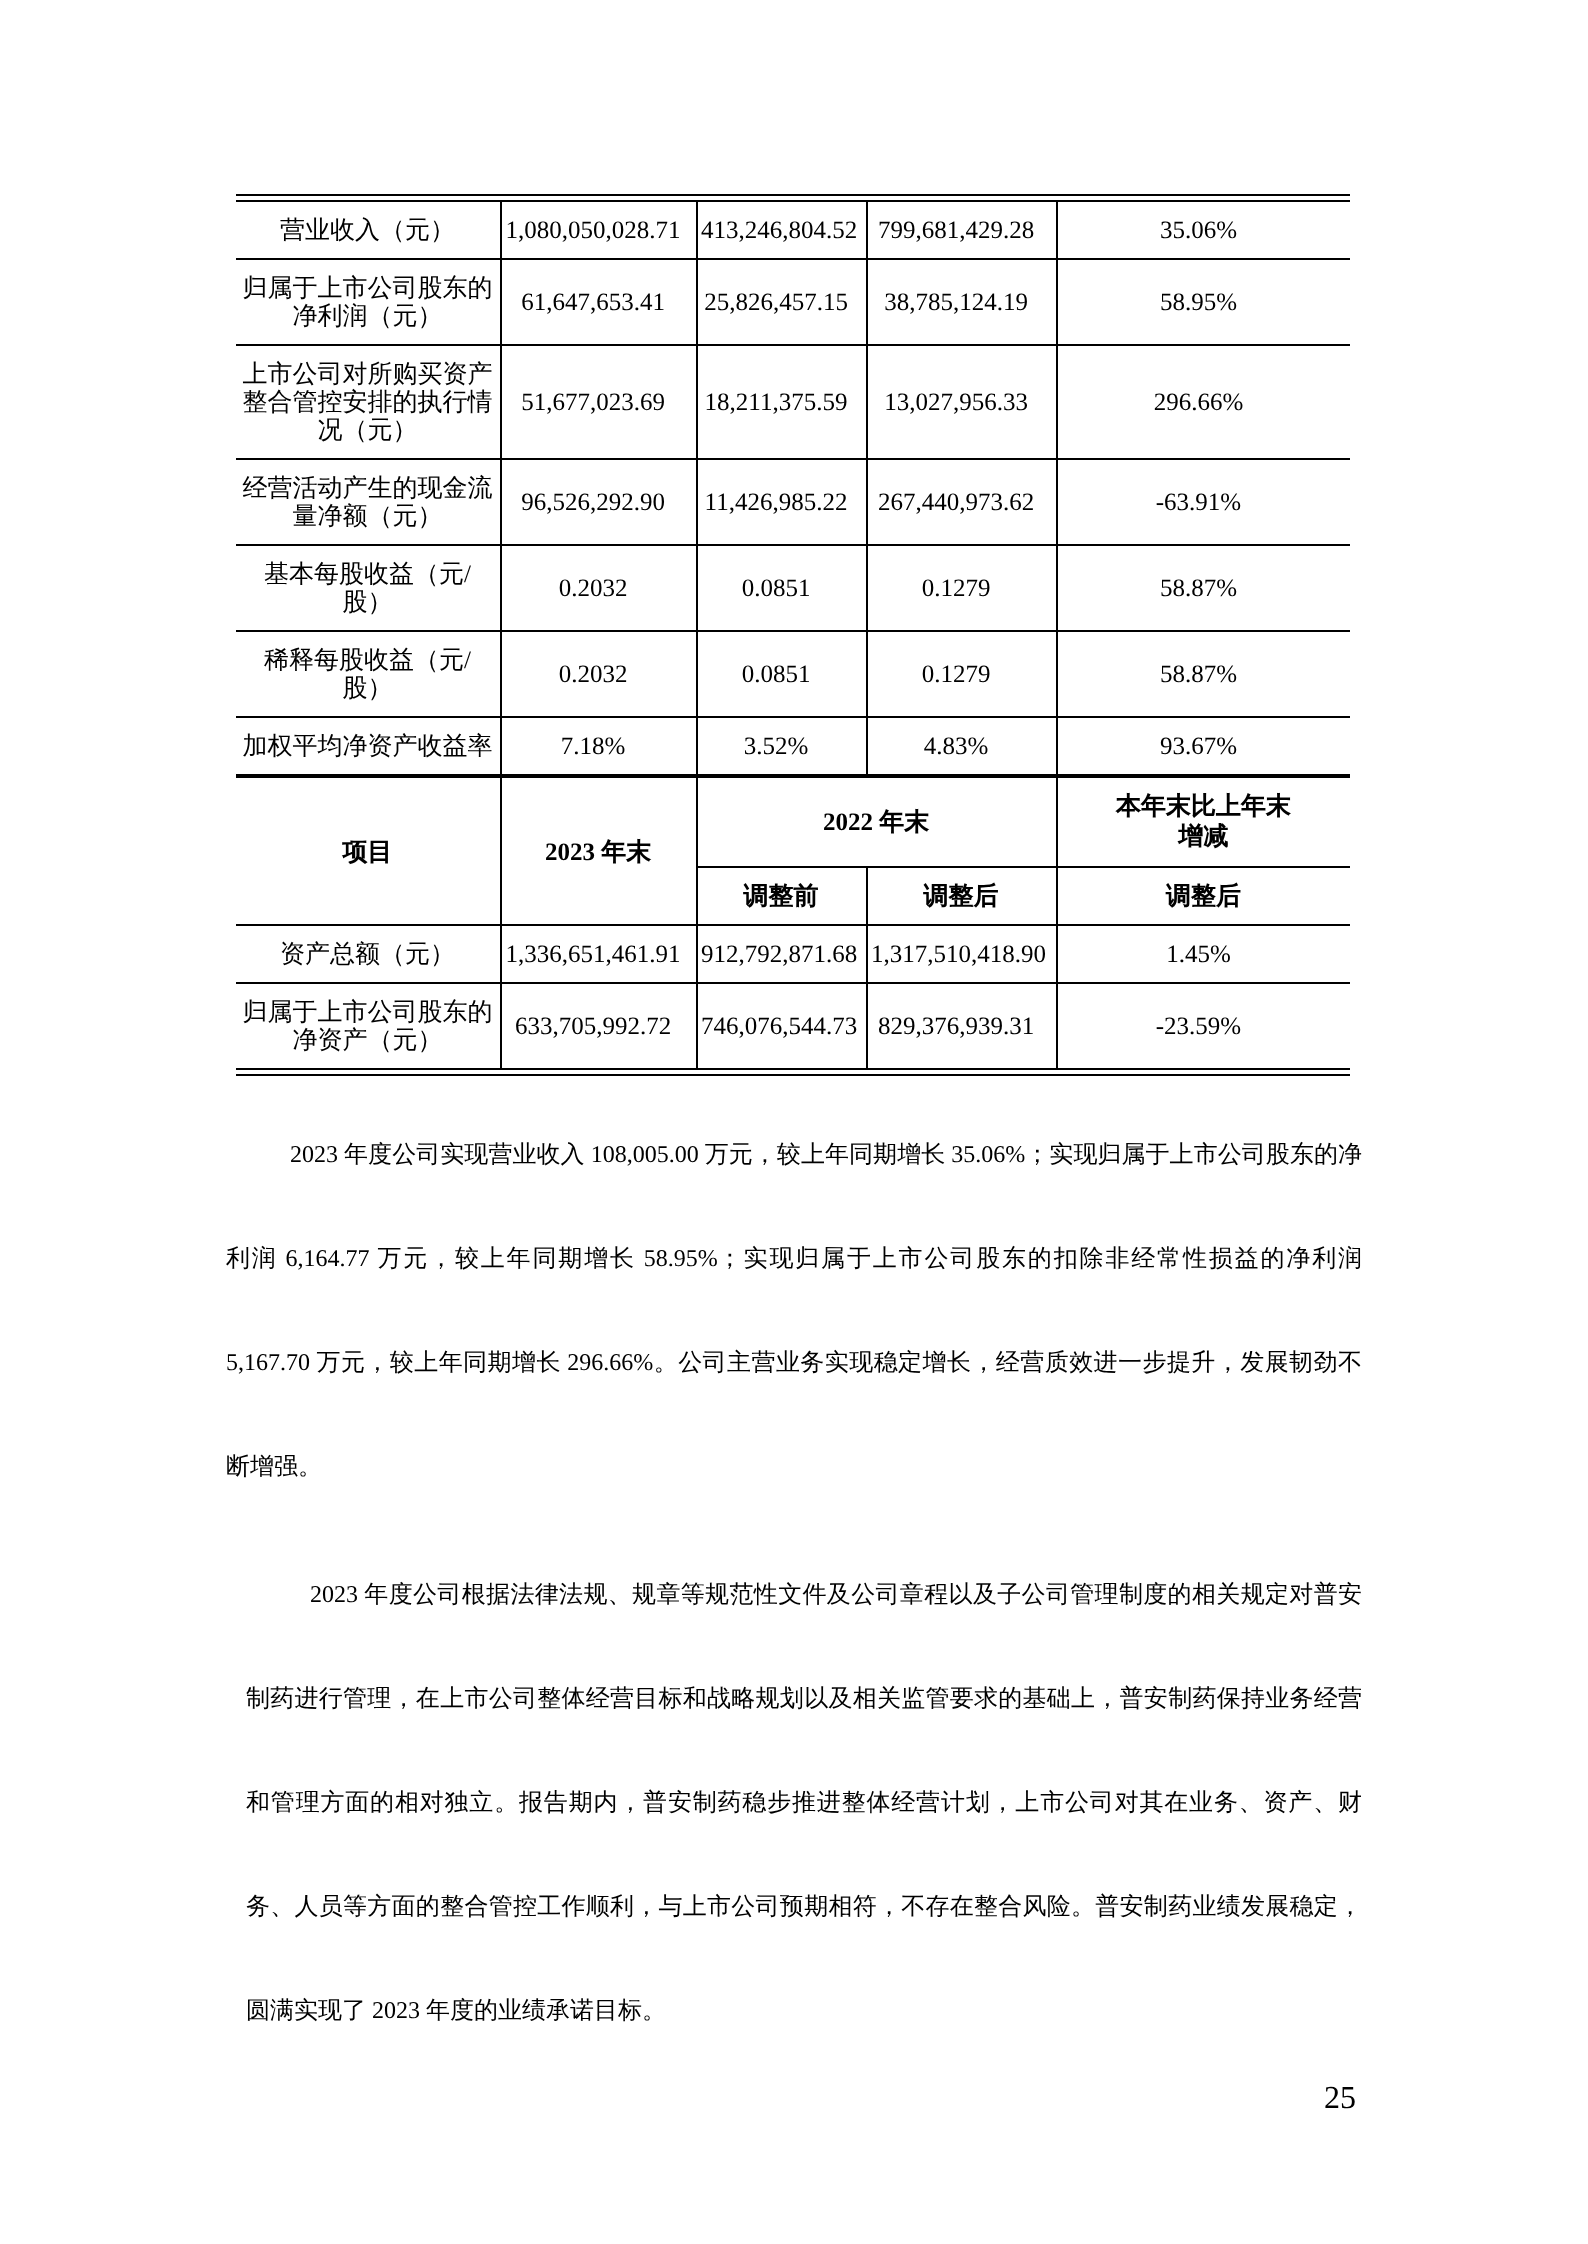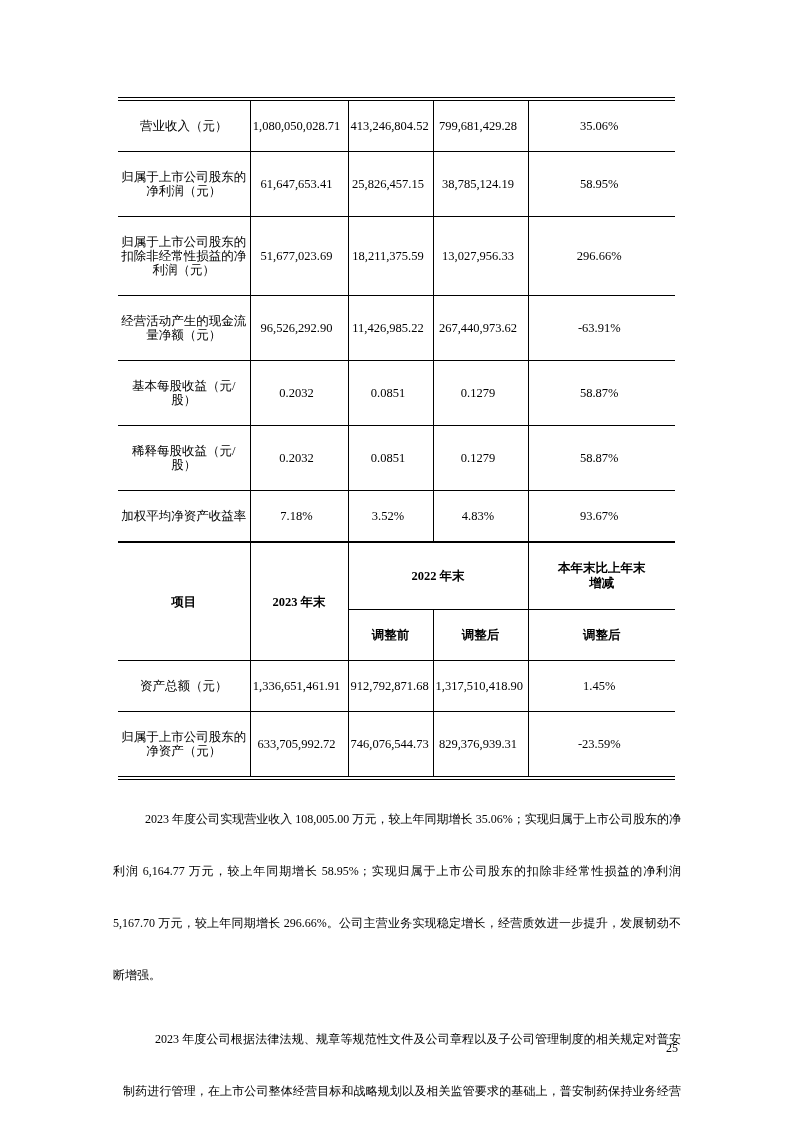--- a/index.html
+++ b/index.html
@@ -19,21 +19,21 @@
   table.ft {
     border-collapse: collapse;
     width: 557px;
     margin-left: 5px;
     font-size: 12.5px;
     line-height: 14px;
     border-top: 4px double #000;
     border-bottom: 4px double #000;
     table-layout: fixed;
   }
-  .ft td, .ft th { padding: 18px 2px; vertical-align: middle; }
+  .ft td, .ft th { padding: 7px 2px; vertical-align: middle; }
   .ft th { font-weight: bold; text-align: center; }
   .ft .lbl { text-align: center; }
   .ft .num { text-align: center; padding-right: 7px; }
   .bb  { border-bottom: 1px solid #000; }
   .bl  { border-left: 1px solid #000; }
   .bt2 { border-top: 2px solid #000; }
   .narrow { display: inline-block; width: 92px; line-height: 15px; }
 
   
   .body-p {
@@ -54,21 +54,21 @@
   }
   .h-main {
     margin: 8px 0 0 0;
     font-family: "Liberation Sans", "DejaVu Sans", sans-serif;
     font-size: 19px; font-weight: bold; line-height: 30px;
   }
   .page-num {
     position: absolute;
     top: 1041px;
     right: 116px;
-    font-size: 12px;
+    font-size: 16px;
     font-family: "Liberation Serif", "DejaVu Serif", serif;
   }
 </style>
 </head>
 <body>
 
 <div class="page">
   <div class="content">
 
     <table class="ft">
@@ -88,21 +88,21 @@
           <td class="num bb bl">35.06%</td>
         </tr>
         <tr>
           <td class="lbl bb">归属于上市公司股东的净利润（元）</td>
           <td class="num bb bl">61,647,653.41</td>
           <td class="num bb bl">25,826,457.15</td>
           <td class="num bb bl">38,785,124.19</td>
           <td class="num bb bl">58.95%</td>
         </tr>
         <tr>
-          <td class="lbl bb">归属于上市公司股东的扣除非经常性损益的净利润（元）</td>
+          <td class="lbl bb">上市公司对所购买资产整合管控安排的执行情况（元）</td>
           <td class="num bb bl">51,677,023.69</td>
           <td class="num bb bl">18,211,375.59</td>
           <td class="num bb bl">13,027,956.33</td>
           <td class="num bb bl">296.66%</td>
         </tr>
         <tr>
           <td class="lbl bb">经营活动产生的现金流量净额（元）</td>
           <td class="num bb bl">96,526,292.90</td>
           <td class="num bb bl">11,426,985.22</td>
           <td class="num bb bl">267,440,973.62</td>

